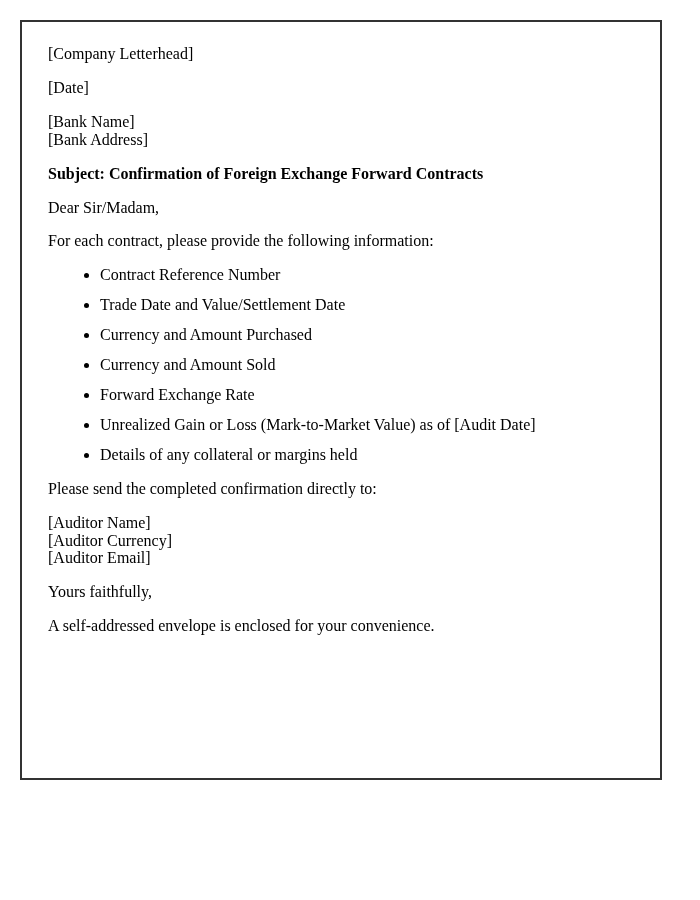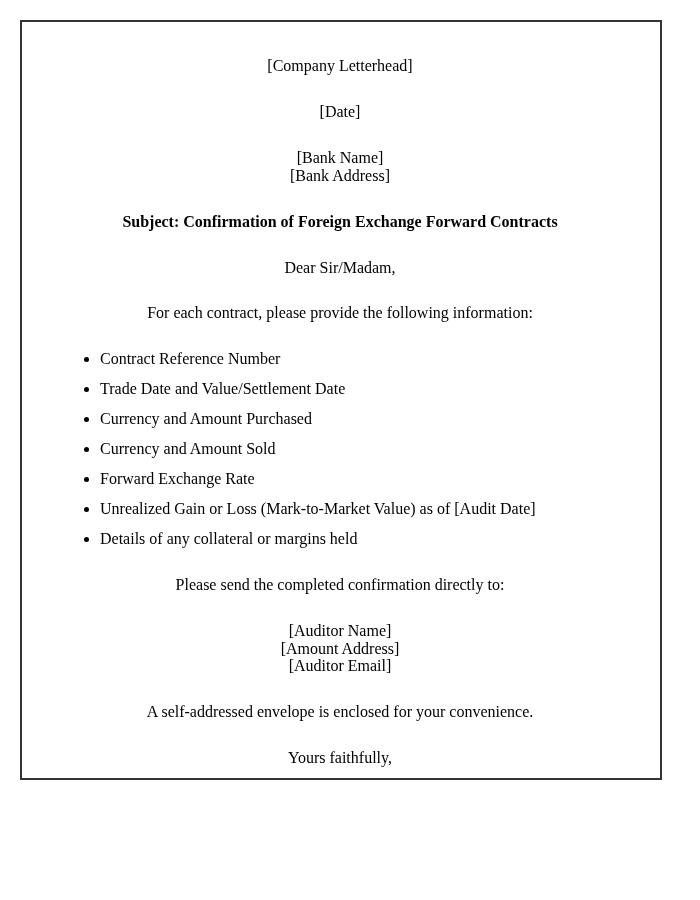--- a/index.html
+++ b/index.html
@@ -21,22 +21,21 @@
     left: 20px;
     top: 20px;
     width: 642px;
     height: 760px;
     border: 2px solid var(--border-color, #333333);
     background: var(--page-bg, #ffffff);
     padding: 7px 28px 10px 26px;
     line-height: 1.12;
   }
   .page p {
-    margin: 28px 0;
-    text-align: center;
+    margin: 16px 0;
   }
   .page ul {
     margin: 16px 0;
     padding-left: 40px;
   }
   .page li {
     margin: 12px;
   }
   .subject {
     font-weight: bold;
@@ -73,22 +72,22 @@
     <li>Currency and Amount Sold</li>
     <li>Forward Exchange Rate</li>
     <li>Unrealized Gain or Loss (Mark-to-Market Value) as of [Audit Date]</li>
     <li>Details of any collateral or margins held</li>
   </ul>
 
   <p>Please send the completed confirmation directly to:</p>
 
   <p>
     <span class="addr-line">[Auditor Name]</span>
-    <span class="addr-line">[Amount Address]</span>
+    <span class="addr-line">[Auditor Currency]</span>
     <span class="addr-line">[Auditor Email]</span>
   </p>
 
+  <p>Yours faithfully,</p>
+
   <p>A self-addressed envelope is enclosed for your convenience.</p>
-
-  <p>Yours faithfully,</p>
 
 
 </div>
 
 </body></html>

